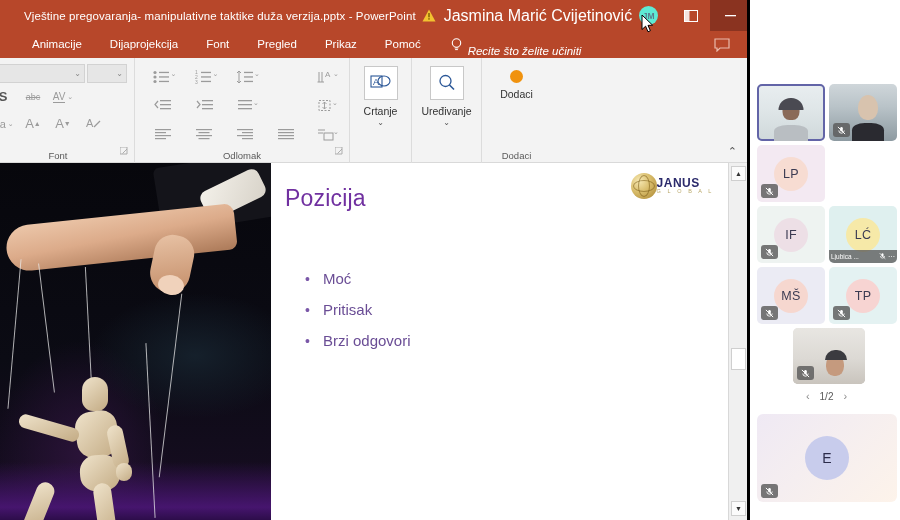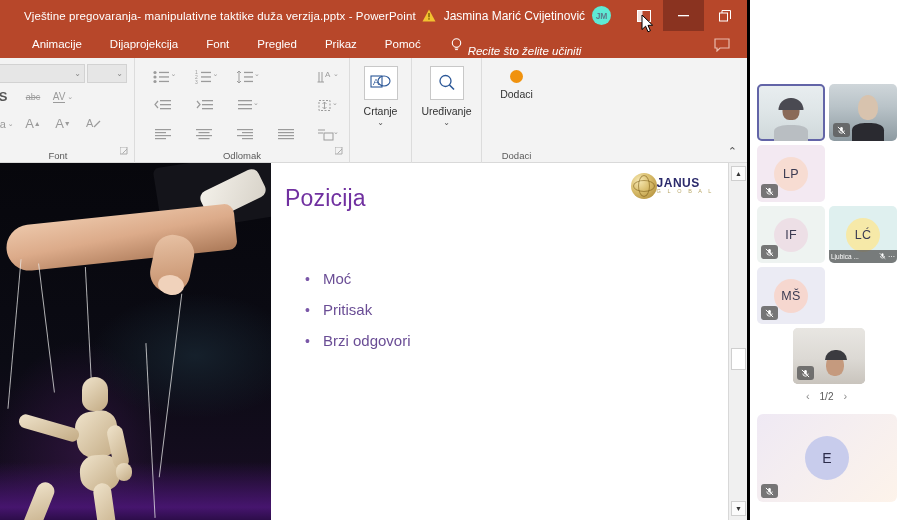--- a/index.html
+++ b/index.html
@@ -23,21 +23,21 @@
   .titlebar {
     position:relative; height:31px; background:#b7472a;
     display:flex; align-items:center;
   }
   .title-text {
     margin-left:24px; color:#fff; font-size:11.5px; white-space:nowrap;
     letter-spacing:.1px;
   }
   .title-right { margin-left:auto; display:flex; align-items:center; height:31px; }
   .warn-icon { width:26px; display:flex; align-items:center; justify-content:center; }
-  .acct-name { color:#fff; font-size:12px; margin:0 7px 0 2px; white-space:nowrap; }
+  .acct-name { color:#fff; font-size:16px; margin:0 7px 0 2px; white-space:nowrap; }
   .avatar-jm {
     width:19px; height:19px; border-radius:50%;
     background:#5eead4; color:#5b7c8c; font-size:8.5px;
     display:flex; align-items:center; justify-content:center; font-weight:bold;
   }
   .winbtn {
     width:41px; height:31px; display:flex; align-items:center; justify-content:center;
     color:#fff;
   }
   .winbtn.ribbon-opt { width:39px; margin-left:13px; }
@@ -661,20 +661,30 @@
         <div class="tile" style="background:#ebebf4">
           <div class="tile-avatar" style="background:#f6d7cf">MŠ</div>
           <div class="mic-badge">
             <svg width="9" height="9" viewBox="0 0 10 10">
                 <rect x="3.6" y="1" width="2.8" height="5" rx="1.4" fill="#fff"></rect>
                 <path d="M2 5 a3 3 0 0 0 6 0" fill="none" stroke="#fff" stroke-width="1"></path>
                 <path d="M1 1 L9 9" stroke="#fff" stroke-width="1.1"></path>
               </svg>
           </div>
         </div>
+        <div class="tile" style="background:#e4f2f2">
+          <div class="tile-avatar" style="background:#f7d4d2">TP</div>
+          <div class="mic-badge">
+            <svg width="9" height="9" viewBox="0 0 10 10">
+                <rect x="3.6" y="1" width="2.8" height="5" rx="1.4" fill="#fff"></rect>
+                <path d="M2 5 a3 3 0 0 0 6 0" fill="none" stroke="#fff" stroke-width="1"></path>
+                <path d="M1 1 L9 9" stroke="#fff" stroke-width="1.1"></path>
+              </svg>
+          </div>
+        </div>
       </div>
     </div>
 
     <div class="solo-tile vid3">
       <div style="position:absolute;left:0;top:0;width:100%;height:100%;background:linear-gradient(180deg,#e8e6e2 0%,#dcd9d4 55%,#c9c4bd 100%)"></div>
       <div style="position:absolute;left:46%;top:26px;width:18px;height:22px;border-radius:50% 50% 44% 44%;background:#c59a7e"></div>
       <div style="position:absolute;left:44%;top:22px;width:22px;height:10px;border-radius:11px 11px 0 0;background:#3b3b40"></div>
       <div class="mic-badge">
         <svg width="9" height="9" viewBox="0 0 10 10">
             <rect x="3.6" y="1" width="2.8" height="5" rx="1.4" fill="#fff"></rect>

